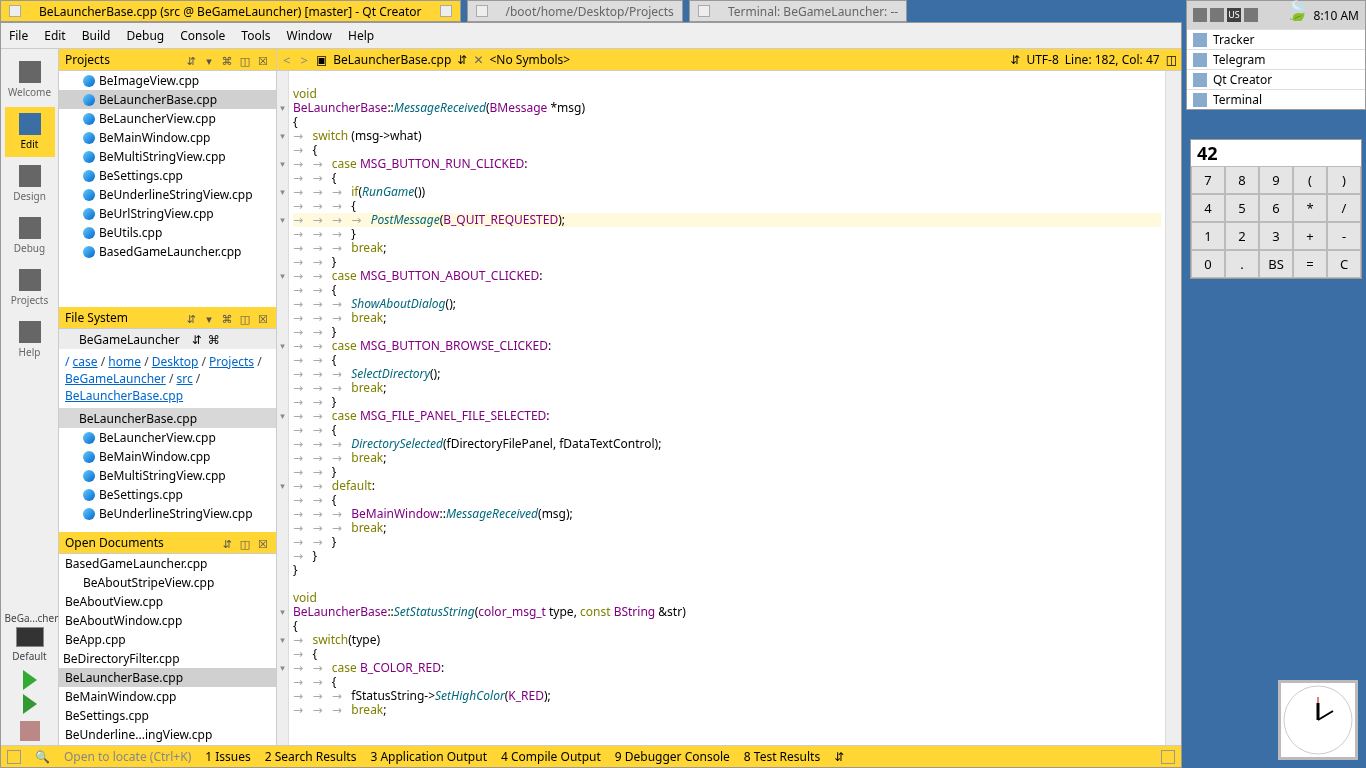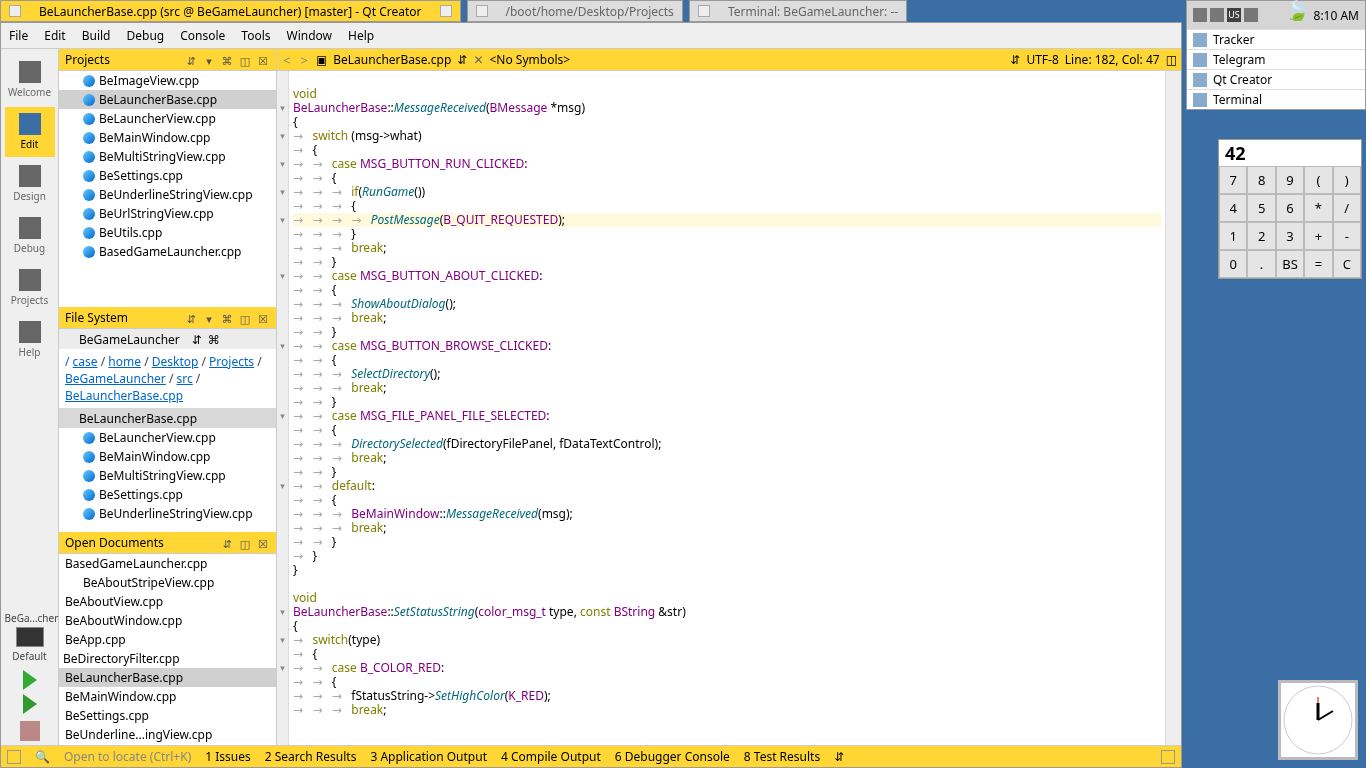--- a/index.html
+++ b/index.html
@@ -72,21 +72,21 @@
 .deskbar { position: absolute; top: 0; right: 0; width: 180px; background: #efefef; border: 1px solid #999; }
 .deskbar .dtop { height: 28px; background: #d5d5d5; display: flex; align-items: center; padding: 0 6px; gap: 4px; justify-content: space-between; }
 .deskbar .tray { display: flex; gap: 3px; align-items: center; }
 .deskbar .tic { width: 14px; height: 14px; background: #777; }
 .deskbar .clock { font-size: 12px; }
 .deskbar .drow { height: 20px; display: flex; align-items: center; padding: 0 6px; gap: 6px; border-top: 1px solid #ddd; background: #fff; cursor: pointer; }
 .deskbar .dic { width: 14px; height: 14px; background: #8ac; }
 .deskbar .feather { position: absolute; top: -4px; right: 40px; width: 40px; height: 24px; color: #6bd; font-size: 20px; overflow: hidden; }
 
 
-.calc { position: absolute; top: 139px; right: 4px; width: 144px; background: #efefef; border: 1px solid #999; }
+.calc { position: absolute; top: 139px; right: 4px; width: 172px; background: #efefef; border: 1px solid #999; }
 .calc .disp { background: #fff; height: 26px; font-size: 18px; font-weight: bold; padding: 0 6px; display: flex; align-items: center; }
 .calc .grid { display: grid; grid-template-columns: repeat(5, 1fr); }
 .calc .key { border: 1px solid #bbb; background: #e5e5e5; height: 28px; display: flex; align-items: center; justify-content: center; font-size: 13px; cursor: pointer; }
 
 
 .aclock { position: absolute; bottom: 8px; right: 8px; width: 80px; height: 80px; background: #fff; border: 3px solid #bbb; }
 .aclock .face { width: 100%; height: 100%; position: relative; }
 </style>
 </head>
 <body>
@@ -389,21 +389,21 @@
     </div>
   </div>
   <div class="bottombar" id="bottombar">
     <span class="sic"></span>
     <span>🔍</span>
     <span class="loc">Open to locate (Ctrl+K)</span>
   <span>1   Issues</span>
       <span>2   Search Results</span>
       <span>3   Application Output</span>
       <span>4   Compile Output</span>
-      <span>6   Debugger Console</span>
+      <span>9   Debugger Console</span>
       <span>8   Test Results</span>
       <span class="hicon">⇵</span>
       <span style="flex:1"></span>
       <span class="sic"></span>
     </div>
 </div>
 
 <div class="deskbar">
   <div class="feather">🍃</div>
   <div class="dtop">

